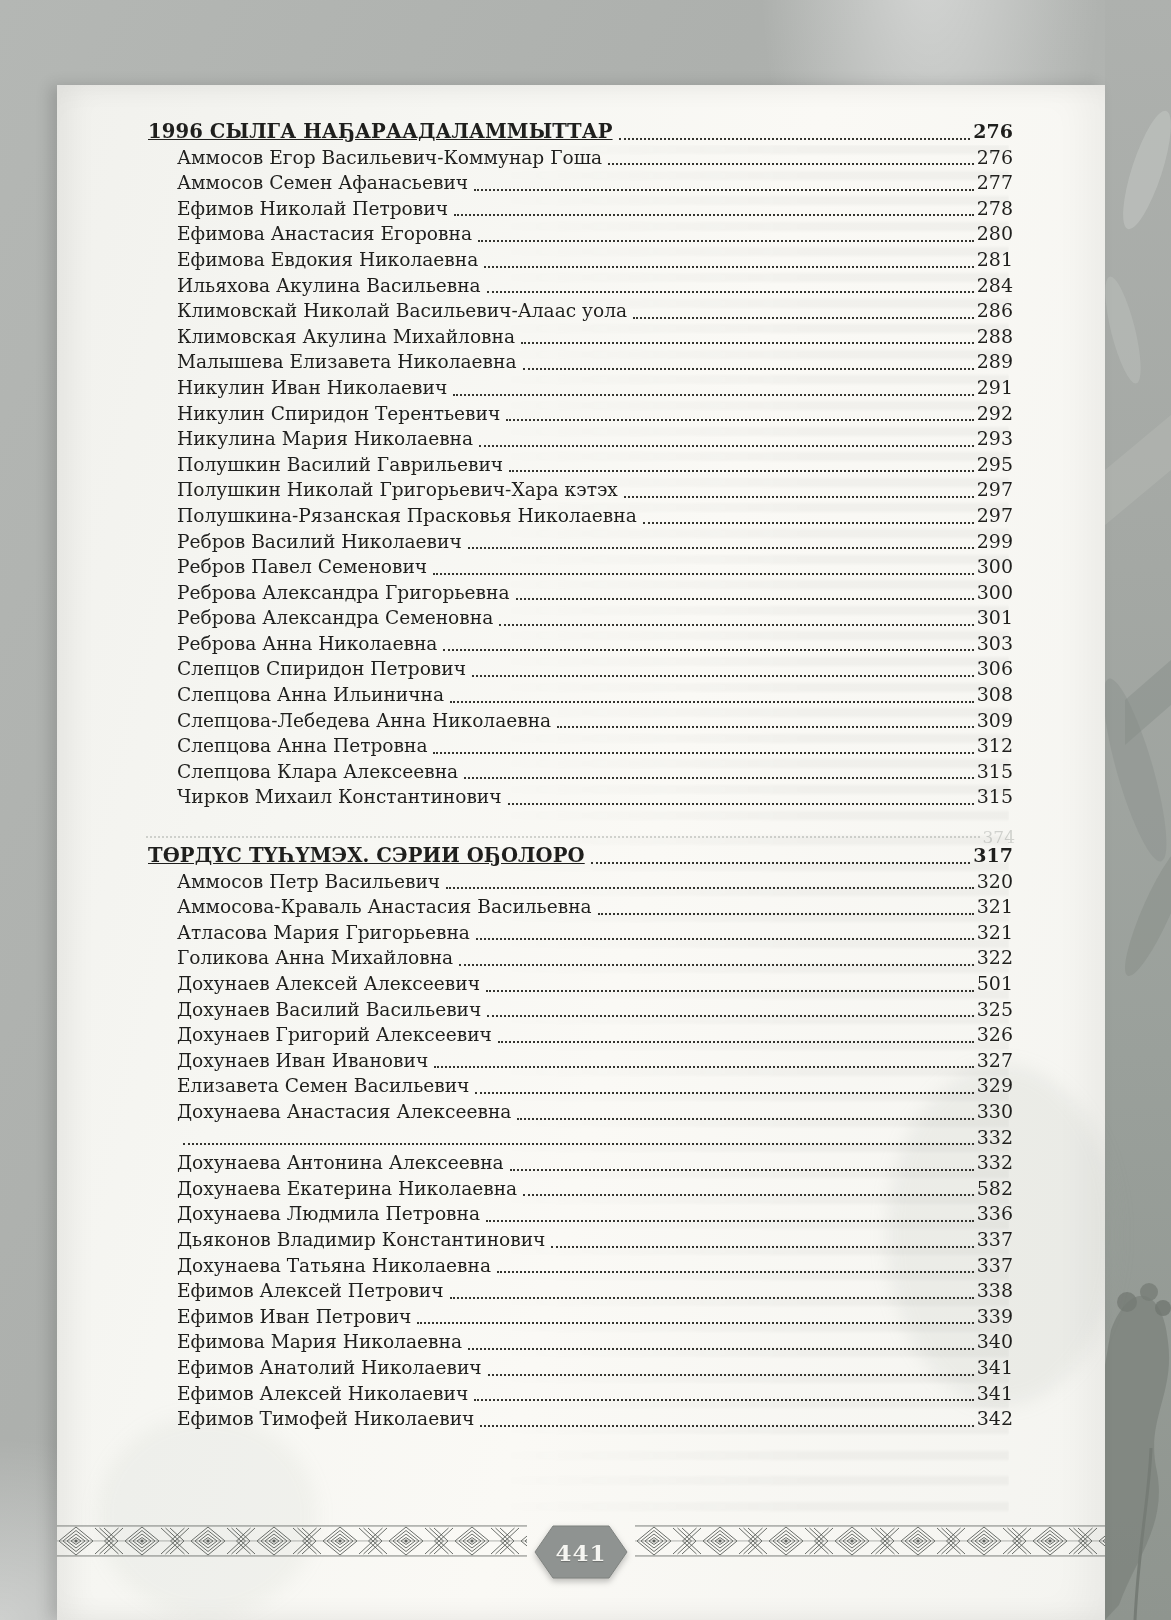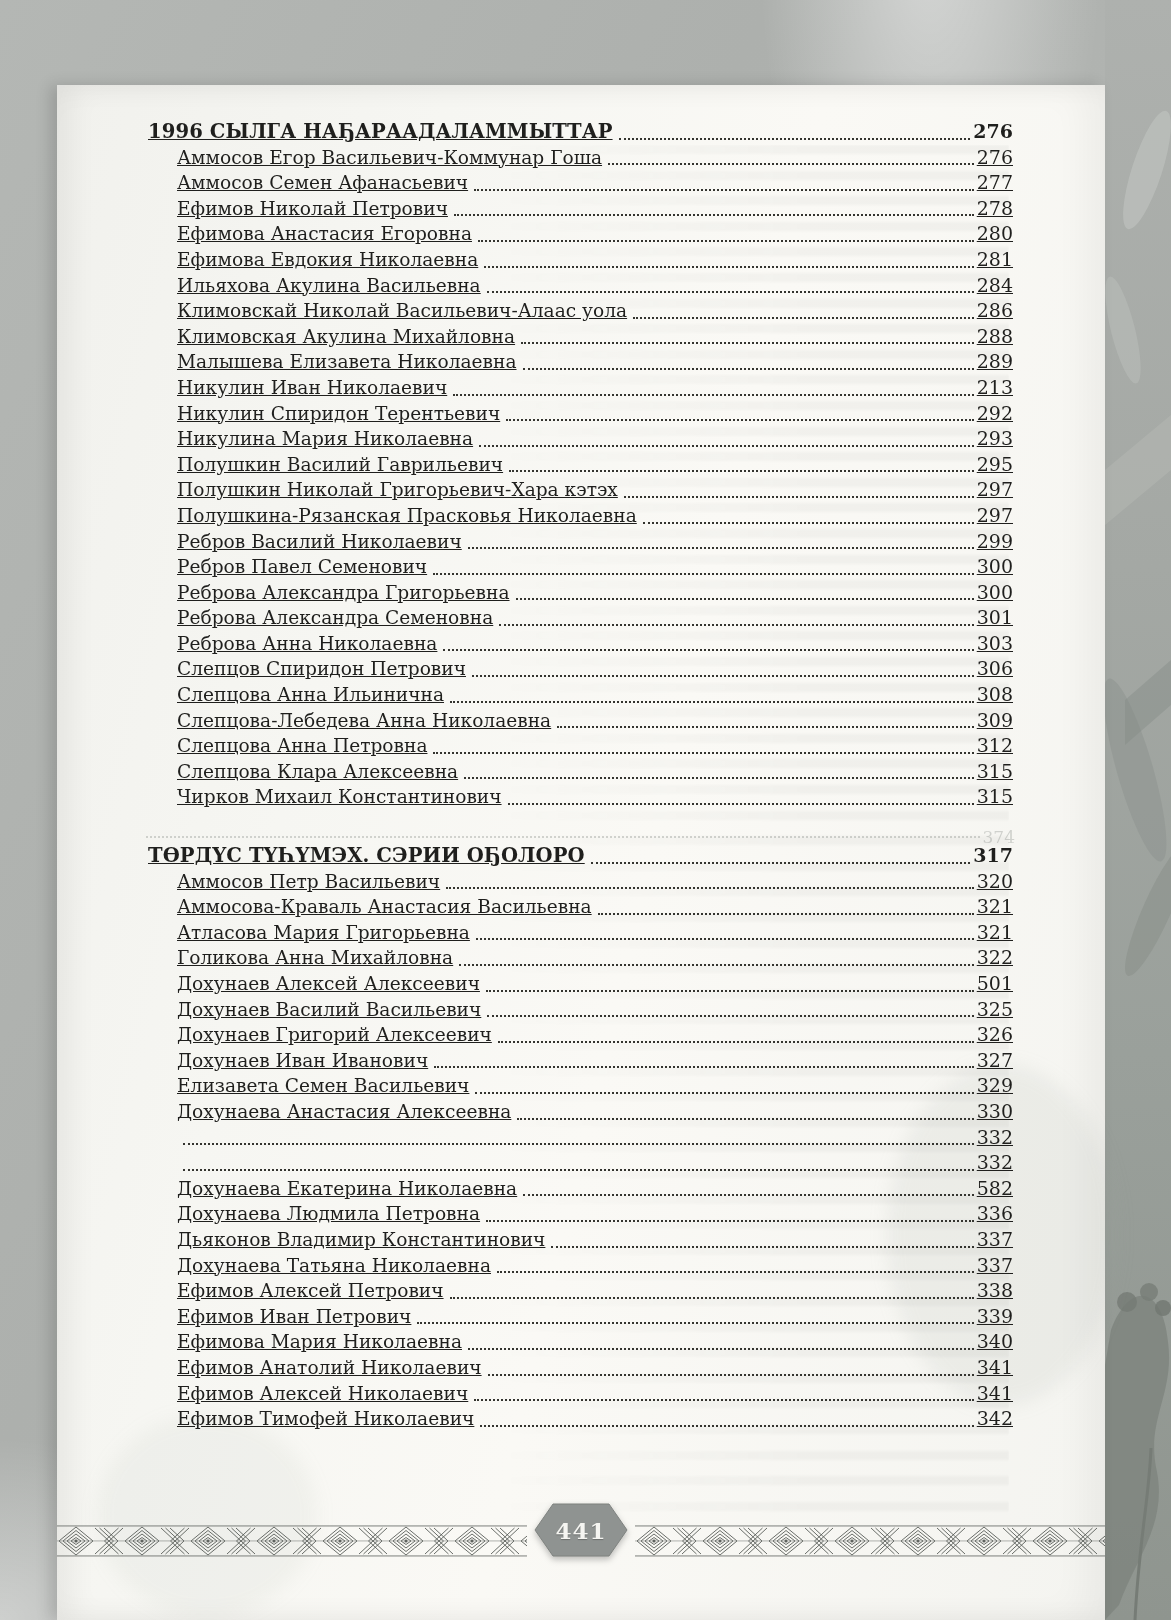--- a/index.html
+++ b/index.html
@@ -41,29 +41,29 @@
   .wm{position:absolute;border-radius:50%;filter:blur(9px);}
   .wm1{left:830px;top:980px;width:230px;height:340px;background:rgba(158,164,158,.12);}
   .wm2{left:40px;top:1330px;width:220px;height:200px;background:rgba(158,164,158,.08);}
   
   .toc{position:absolute;left:91px;right:92px;top:34px;color:#1f1f1d;}
   .toc-row{display:flex;align-items:baseline;height:25.6px;}
   .toc-row span{line-height:25.6px;white-space:nowrap;}
   .toc-name,.toc-title{font-size:18.6px;}
   .toc-header .toc-title{font-weight:bold;font-size:19.6px;letter-spacing:.1px;text-decoration:underline;}
   .toc-header .toc-page{font-weight:bold;}
-  .toc-section .toc-row:not(.toc-header){padding-left:29px;text-decoration:underline;}
+  .toc-section .toc-row:not(.toc-header){padding-left:29px;}
   .toc-section + .toc-section{margin-top:33px;}
   .leader{
     flex:1 1 auto;align-self:flex-end;height:0;min-width:18px;
     border-bottom:2.2px dotted #34342f;margin:0 3px 5px 6px;
   }
   .toc-page{font-size:19px;}
   
-  .footer{position:absolute;left:0;top:1439px;width:1048px;height:34px;display:flex;align-items:flex-end;}
+  .footer{position:absolute;left:0;top:1439px;width:1048px;height:34px;display:flex;align-items:flex-start;}
   .orn{height:34px;flex:1 1 auto;min-width:0;display:block;}
   .badge{position:relative;width:96px;height:56px;flex:0 0 auto;margin:0 6px;}
   .badge svg{position:absolute;inset:0;filter:drop-shadow(0 3px 3px rgba(0,0,0,.25));}
   .badge-num{
     position:absolute;inset:0;display:flex;align-items:center;justify-content:center;
     color:#f5f5f1;font-weight:bold;font-size:23px;letter-spacing:1px;
     text-shadow:0 1px 1px rgba(0,0,0,.25);
   }
 </style>
 </head>
@@ -164,21 +164,21 @@
 
   <div class="toc-row">
     <span class="toc-name">Малышева Елизавета Николаевна</span>
     <span class="leader"></span>
     <span class="toc-page">289</span>
   </div>
 
   <div class="toc-row">
     <span class="toc-name">Никулин Иван Николаевич</span>
     <span class="leader"></span>
-    <span class="toc-page">213</span>
+    <span class="toc-page">291</span>
   </div>
 
   <div class="toc-row">
     <span class="toc-name">Никулин Спиридон Терентьевич</span>
     <span class="leader"></span>
     <span class="toc-page">292</span>
   </div>
 
   <div class="toc-row">
     <span class="toc-name">Никулина Мария Николаевна</span>
@@ -337,20 +337,21 @@
     <span class="leader"></span>
     <span class="toc-page">330</span>
   </div>
 
   <div class="toc-row">
     <span class="leader"></span>
     <span class="toc-page">332</span>
   </div>
 
   <div class="toc-row">
+    <span class="toc-name">Дохунаева Антонина Алексеевна</span>
     <span class="leader"></span>
     <span class="toc-page">332</span>
   </div>
 
   <div class="toc-row">
     <span class="toc-name">Дохунаева Екатерина Николаевна</span>
     <span class="leader"></span>
     <span class="toc-page">582</span>
   </div>
 

